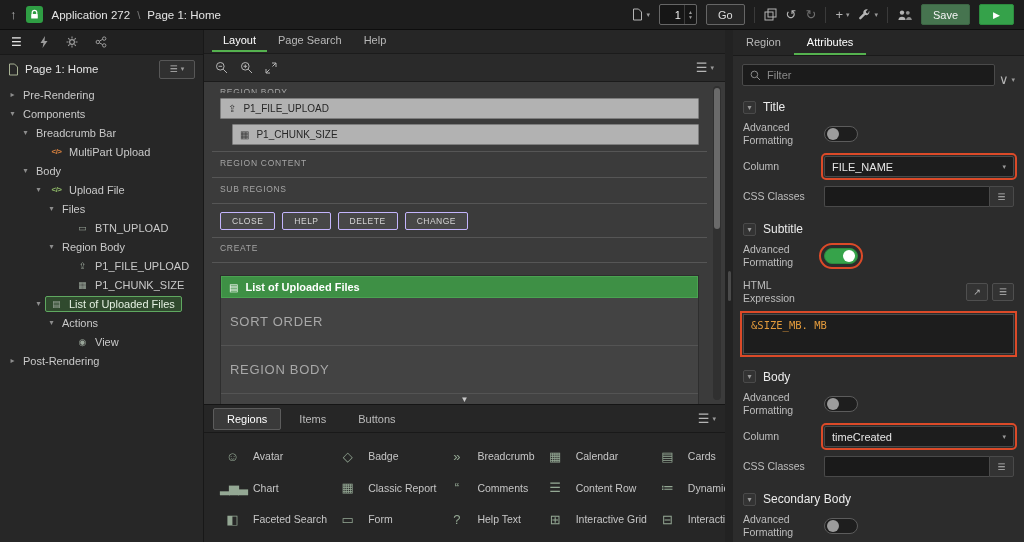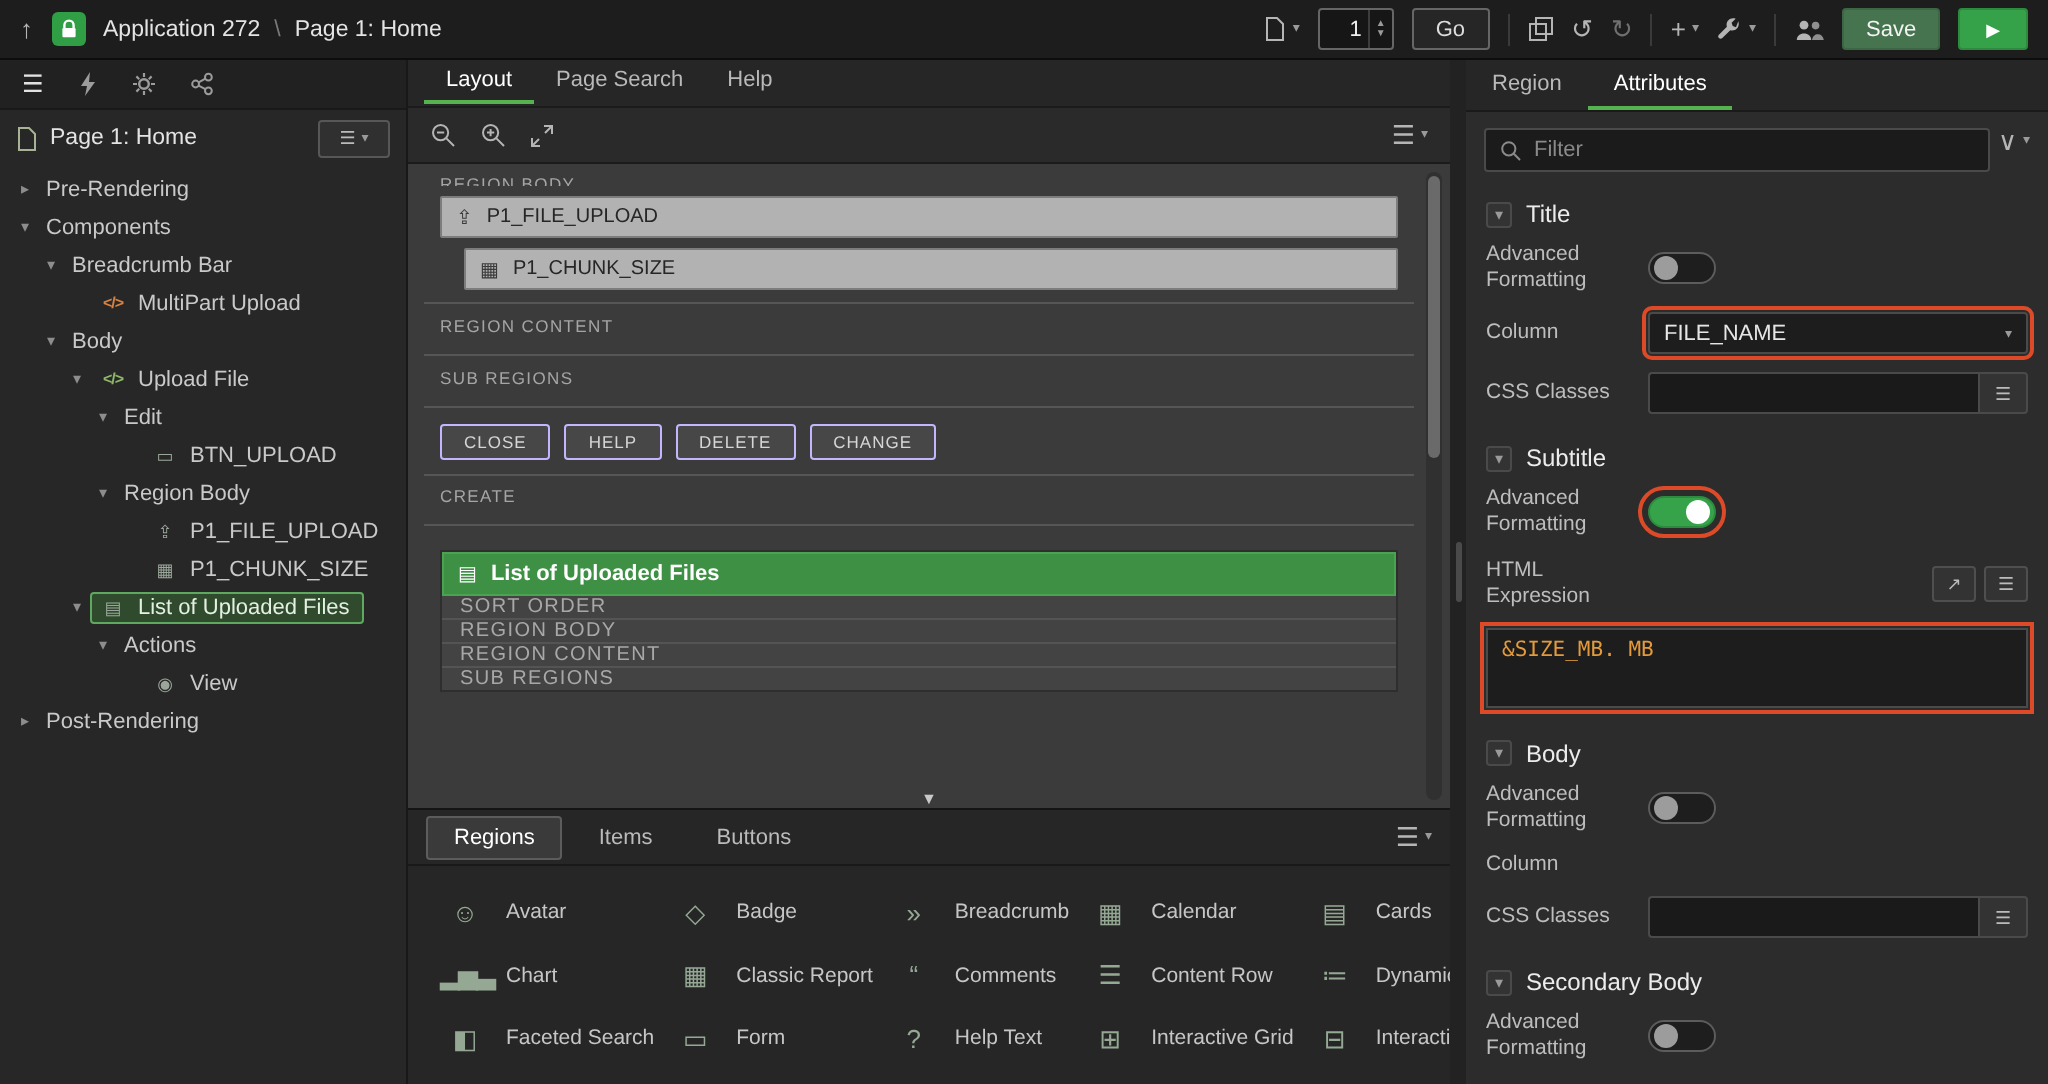--- a/index.html
+++ b/index.html
@@ -56,21 +56,21 @@
   .zone{border-bottom:1px solid #565656;padding-bottom:6px;margin-bottom:1px}
   .cv-label{padding:5px 8px 3px;font-size:8.5px;color:#a5a5a5;letter-spacing:.7px}
   .cv-label.clipped{height:11px;overflow:hidden;margin-top:-2px}
   .cv-item{height:21px;background:#b2b2b2;border:1px solid #7d7d7d;border-radius:1px;display:flex;align-items:center;gap:7px;padding:0 7px;color:#262626;font-size:10px;margin:5px 8px 0}
   .cv-item-icon{font-size:10px;color:#3a3a3a}
   .btnzone{display:flex;gap:7px;padding:7px 8px;border-bottom:1px solid #565656}
   .cv-btn{background:#474747;border:1px solid #c4b5fd;color:#d6d6d6;font-size:8.5px;letter-spacing:.5px;padding:3px 11px;border-radius:2px}
   .region{margin:12px 8px 0;border:1px solid #2e2e2e}
   .region-h{height:22px;background:#3e9045;border:1px solid #4aa351;display:flex;align-items:center;gap:7px;padding:0 7px;color:#fff;font-size:11px;font-weight:bold}
   .region-h .ric{font-size:10px;font-weight:normal}
-  .slot{font-size:10px;letter-spacing:.7px;color:#a8a8a8;padding:0 9px;background:#434343;border-bottom:1px solid #545454}
+  .slot{font-size:13px;letter-spacing:.7px;color:#a8a8a8;padding:16px 9px;background:#434343;border-bottom:1px solid #545454}
   .slot.last{border-bottom:none}
   .cv-scrollbar{position:absolute;right:4px;top:4px;bottom:4px;width:8px;background:#303030;border-radius:4px}
   .cv-thumb{position:absolute;top:2px;left:1px;width:6px;height:45%;background:#6a6a6a;border-radius:3px}
   .scroll-hint{position:absolute;bottom:0;left:50%;transform:translateX(-50%);font-size:8px;color:#c9c9c9}
 
   
   .gallery{height:138px;background:#262626;border-top:1px solid #151515;display:flex;flex-direction:column;flex:none}
   .gtabs{height:28px;display:flex;align-items:center;gap:4px;padding:0 9px;border-bottom:1px solid #191919}
   .gtab{padding:4px 13px;font-size:11px;color:#bbb;border:1px solid transparent;border-radius:2px;background:transparent}
   .gtab.active{background:#3a3a3a;border-color:#5c5c5c;color:#fff}
@@ -82,21 +82,21 @@
 
   
   .splitter{width:8px;background:#222;display:flex;align-items:center;justify-content:center;flex:none}
   .grip{width:3px;height:30px;background:#4a4a4a;border-radius:2px}
 
   
   .rpanel{width:291px;background:#2c2c2c;display:flex;flex-direction:column;flex:none}
   .rtabs{height:26px;display:flex;background:#262626;border-bottom:1px solid #1a1a1a}
   .rtab{padding:6px 13px;font-size:11px;color:#b9b9b9;border-bottom:2px solid transparent}
   .rtab.active{color:#fff;border-bottom-color:#55b24f}
-  .filter-row{display:flex;align-items:flex-start;gap:4px;padding:8px 9px 6px}
+  .filter-row{display:flex;align-items:flex-end;gap:4px;padding:8px 9px 6px}
   .filter{flex:1;height:22px;background:#1b1b1b;border:1px solid #4a4a4a;border-radius:2px;display:flex;align-items:center;gap:6px;padding:0 7px}
   .filter input{flex:1;background:transparent;border:none;color:#ddd;font-size:11px;min-width:0}
   .filter input::placeholder{color:#8a8a8a}
   .rbody{flex:1;overflow:hidden;padding:2px 10px 0}
   .sec{margin-bottom:9px}
   .sec-h{display:flex;align-items:center;gap:7px;padding:6px 0 7px}
   .sec-chev{font-size:8px;color:#9a9a9a;width:13px;height:13px;border:1px solid #4a4a4a;border-radius:2px;display:inline-flex;align-items:center;justify-content:center;background:#333}
   .sec-t{font-size:12px;font-weight:normal;color:#ececec}
   .frow{display:flex;align-items:center;gap:7px;margin-bottom:9px}
   .flabel{width:74px;flex:none;font-size:10.5px;color:#bdbdbd;line-height:1.25}
@@ -251,21 +251,21 @@
         <div class="trow" style="padding-left: 32px;">
           <span class="texp">▾</span>
           <span class="tbox">
             <span class="ticon code-ic" style="color: rgb(143, 185, 104);">&lt;/&gt;</span>
             <span class="tlabel">Upload File</span>
           </span>
         </div>
         <div class="trow" style="padding-left: 45px;">
           <span class="texp">▾</span>
           <span class="tbox">
-            <span class="tlabel">Edit</span>
+            <span class="tlabel">Files</span>
           </span>
         </div>
         <div class="trow" style="padding-left: 58px;">
           <span class="texp"></span>
           <span class="tbox">
             <span class="ticon">▭</span>
             <span class="tlabel">BTN_UPLOAD</span>
           </span>
         </div>
         <div class="trow" style="padding-left: 45px;">
@@ -534,20 +534,24 @@
           <span class="sec-t">Body</span>
         </div>
         <div class="frow">
           <span class="flabel">Advanced Formatting</span>
           <span class="toggle">
               <span class="knob"></span>
             </span>
         </div>
         <div class="frow">
           <span class="flabel">Column</span>
+          <span class="select hl">
+            <span>timeCreated</span>
+            <span class="dd">▾</span>
+          </span>
         </div>
         <div class="frow">
           <span class="flabel">CSS Classes</span>
           <span class="igroup">
             <input value="" style="">
             <button class="lov">☰</button>
           </span>
         </div>
       </section>
 

